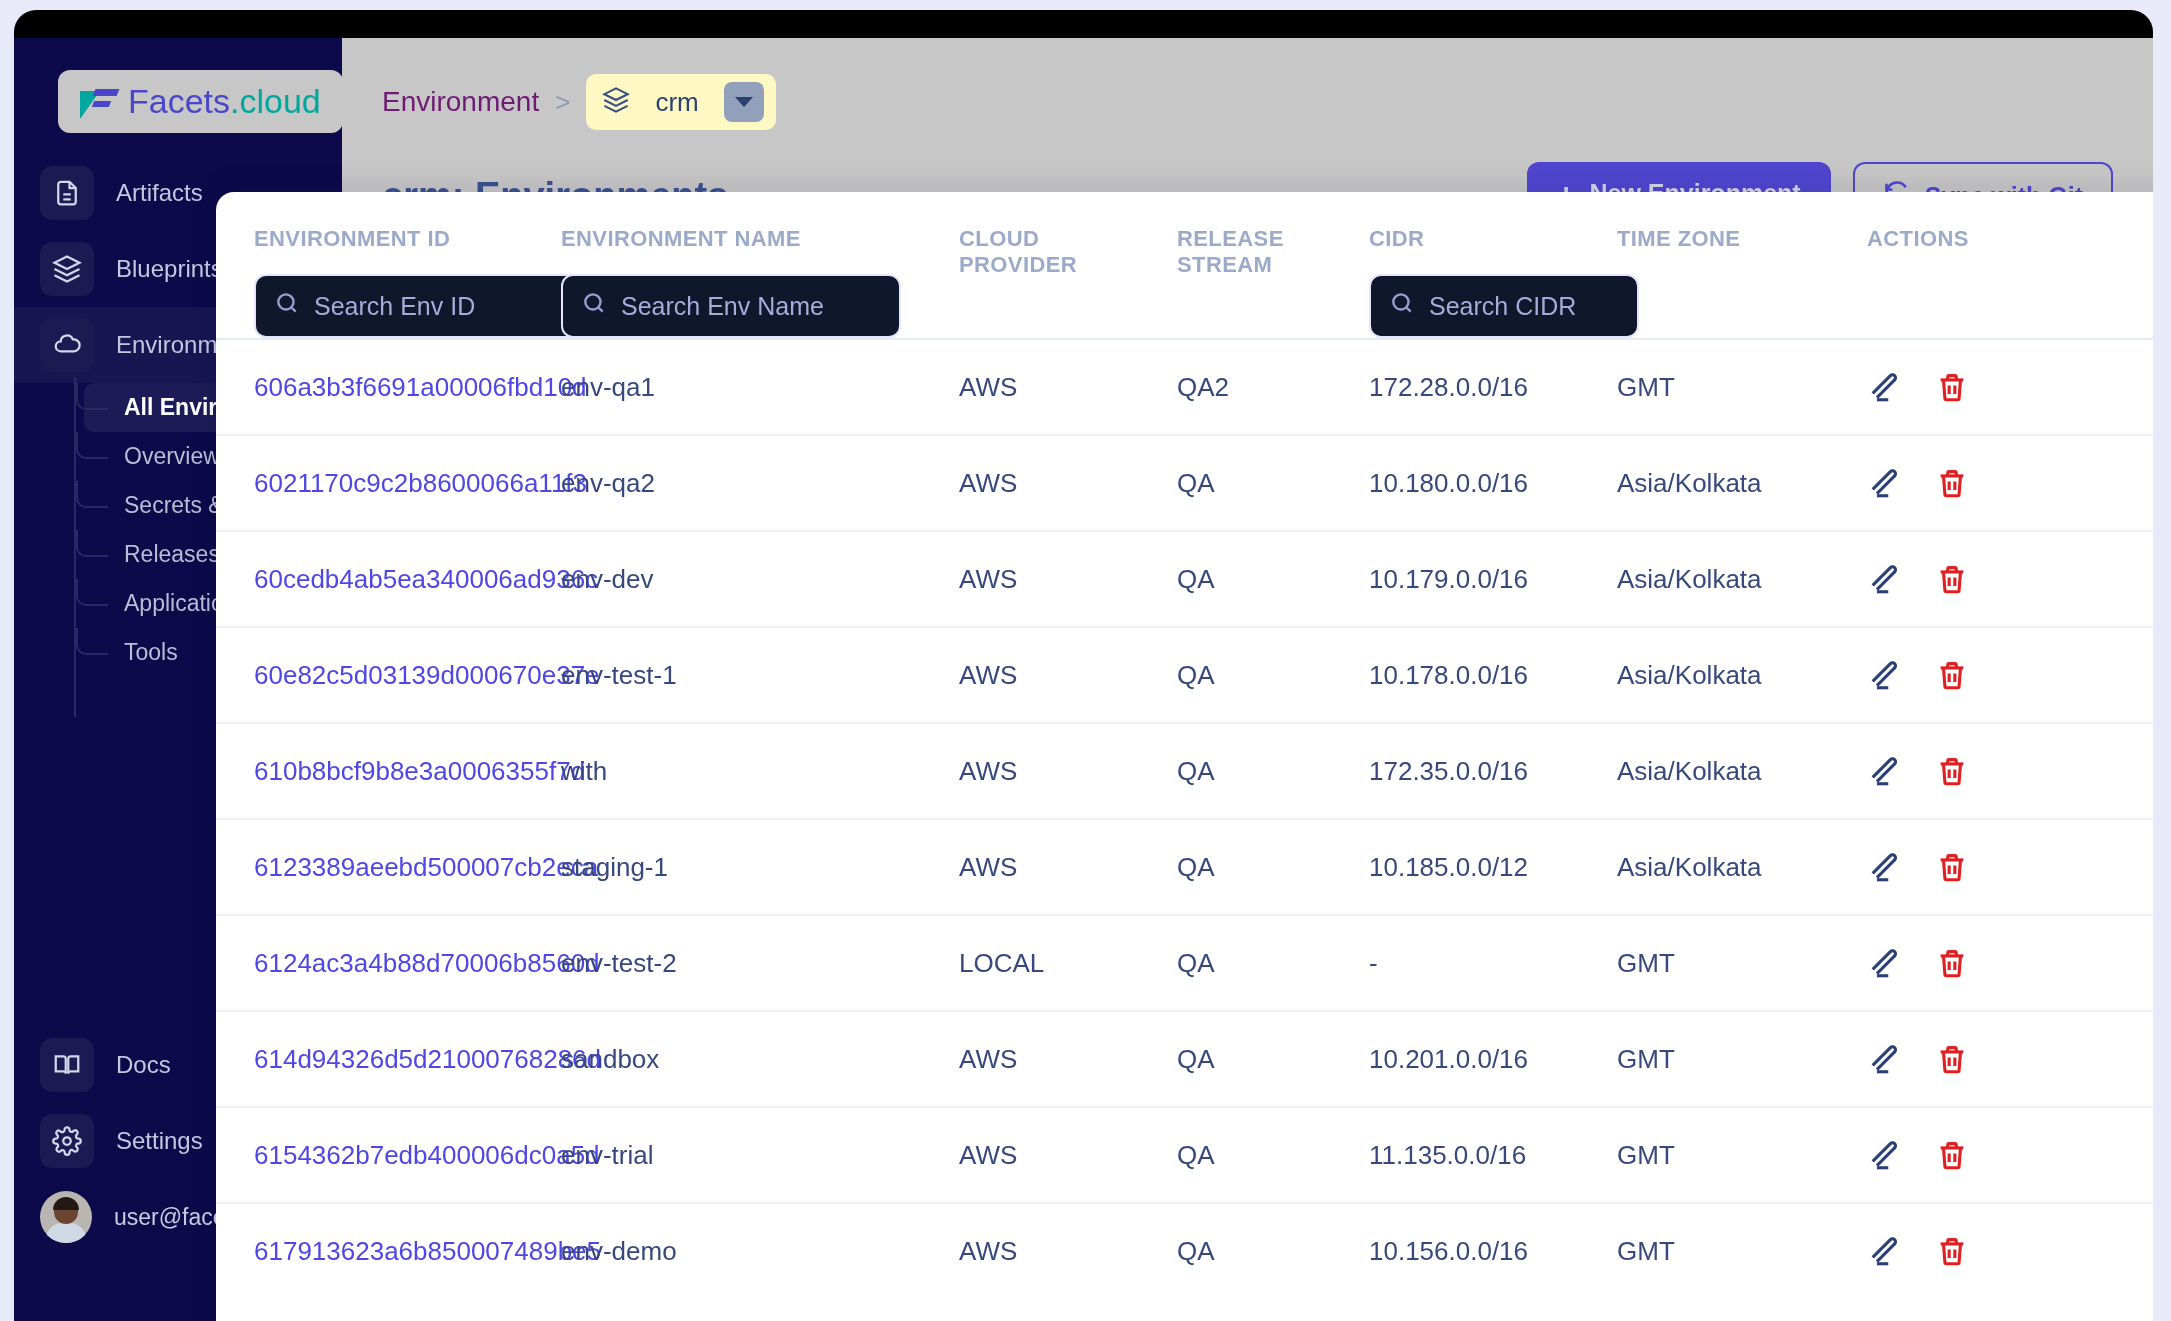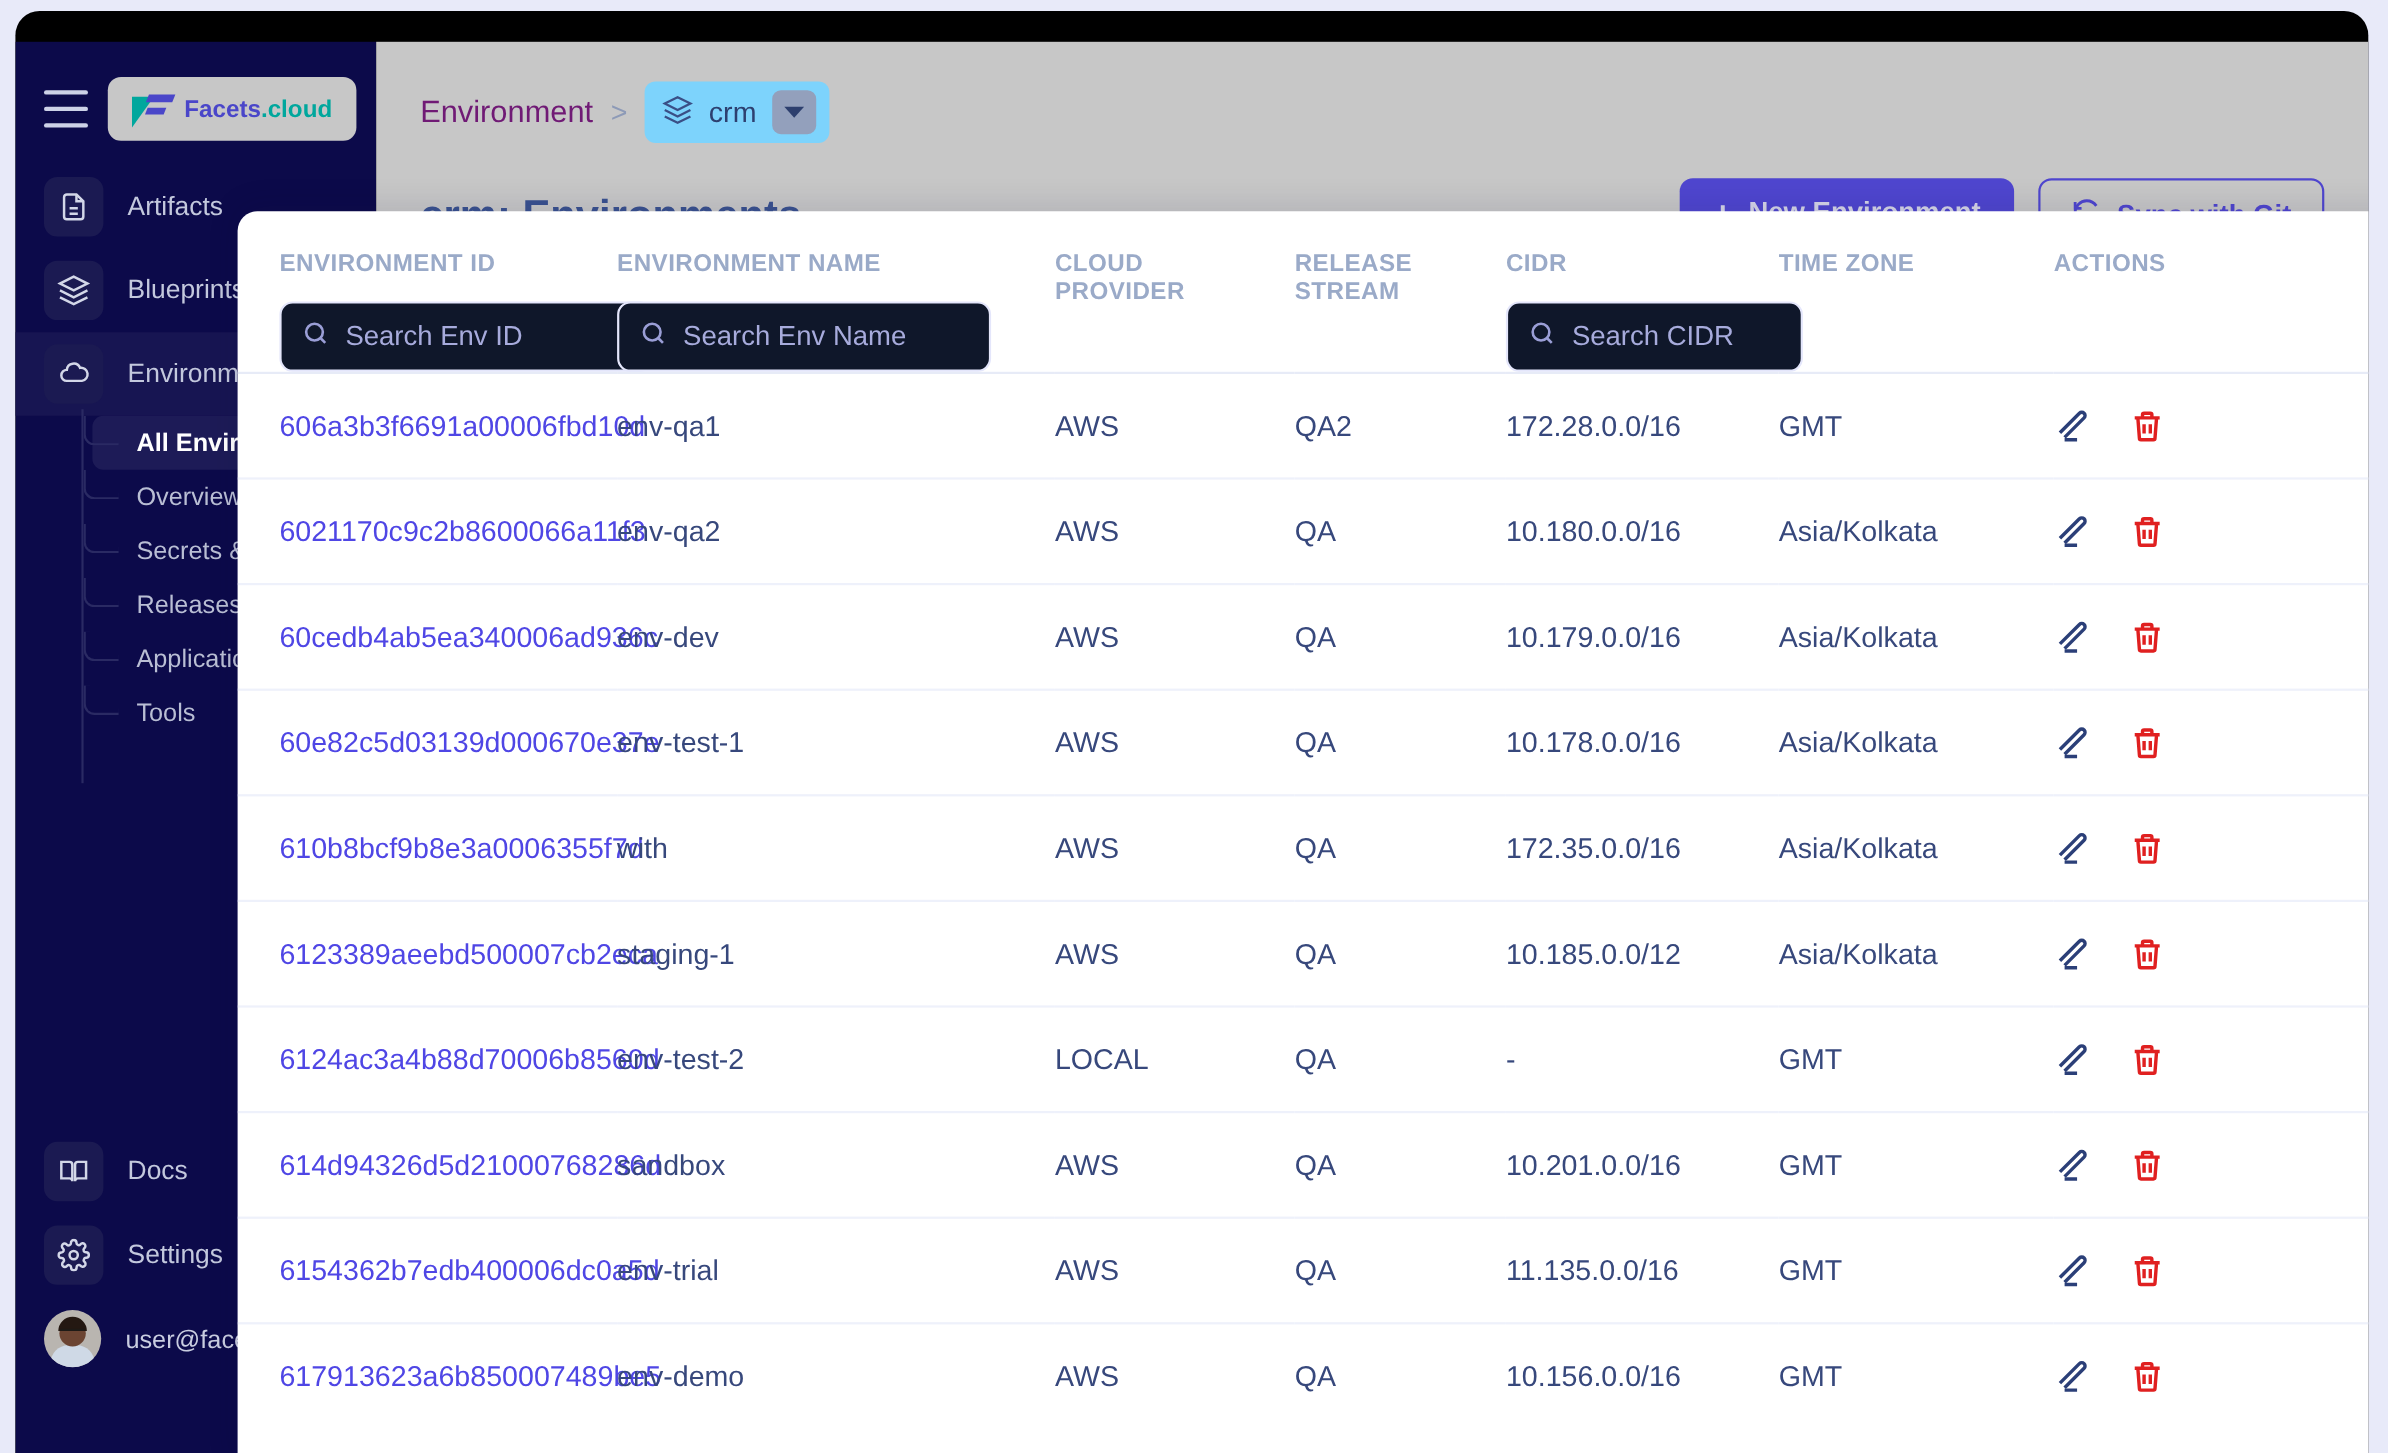--- a/index.html
+++ b/index.html
@@ -33,21 +33,21 @@
   .hamburger span { display:block; height:4px; background:#cdd2e8; border-radius:2px; }
   .logo-pill {
     display:flex; align-items:center; gap:12px;
     background:#c7c7c7; border-radius:12px; padding:12px 22px;
   }
   .logo-mark { width:36px; height:34px; position:relative; }
   .logo-mark .tri { position:absolute; left:0; top:6px; width:0; height:0;
       border-left:20px solid #00a79d; border-bottom:28px solid transparent; }
   .logo-mark .b1 { position:absolute; left:14px; top:4px; width:24px; height:7px; background:#4a46c9; transform: skewX(-22deg); }
   .logo-mark .b2 { position:absolute; left:13px; top:16px; width:17px; height:6px; background:#4a46c9; transform: skewX(-22deg); }
-  .logo-text { font-size:22px; font-weight:700; }
+  .logo-text { font-size:34px; font-weight:400; }
   .logo-text .a { color:#4a46c9; }
   .logo-text .b { color:#00a79d; }
 
   .nav-item {
     display:flex; align-items:center; gap:22px;
     padding:11px 26px; cursor:pointer; color:#c3c8dd; font-size:24px;
   }
   .nav-item.active { background:#171552; }
   .nav-ico {
     width:54px; height:54px; border-radius:12px; background:#1b1a52;
@@ -85,21 +85,21 @@
 
   
   #content {
     position:absolute; left:328px; top:28px; right:0; height:1283px;
     background:#c7c7c7; padding:36px 40px 0 40px;
   }
   .breadcrumb { display:flex; align-items:center; gap:16px; }
   .bc-link { color:#701a75; font-size:28px; cursor:pointer; }
   .bc-sep { color:#8d9ab7; font-size:26px; }
   .bc-chip {
-    display:flex; align-items:center; gap:14px; background:#7dd3fc;
+    display:flex; align-items:center; gap:25px; background:#fef9c3;
     border-radius:10px; padding:8px 12px 8px 16px; cursor:pointer;
   }
   .bc-chip .layers svg { width:28px; height:28px; stroke:#3a4f86; fill:none; stroke-width:1.8; }
   .bc-chip-label { color:#2d4070; font-size:26px; }
   .bc-caret {
     width:40px; height:40px; border-radius:8px; background:#93a0bc;
     display:flex; align-items:center; justify-content:center;
   }
   .bc-caret i { width:0;height:0;border-left:9px solid transparent;border-right:9px solid transparent;border-top:10px solid #2d3f6e; }
 

